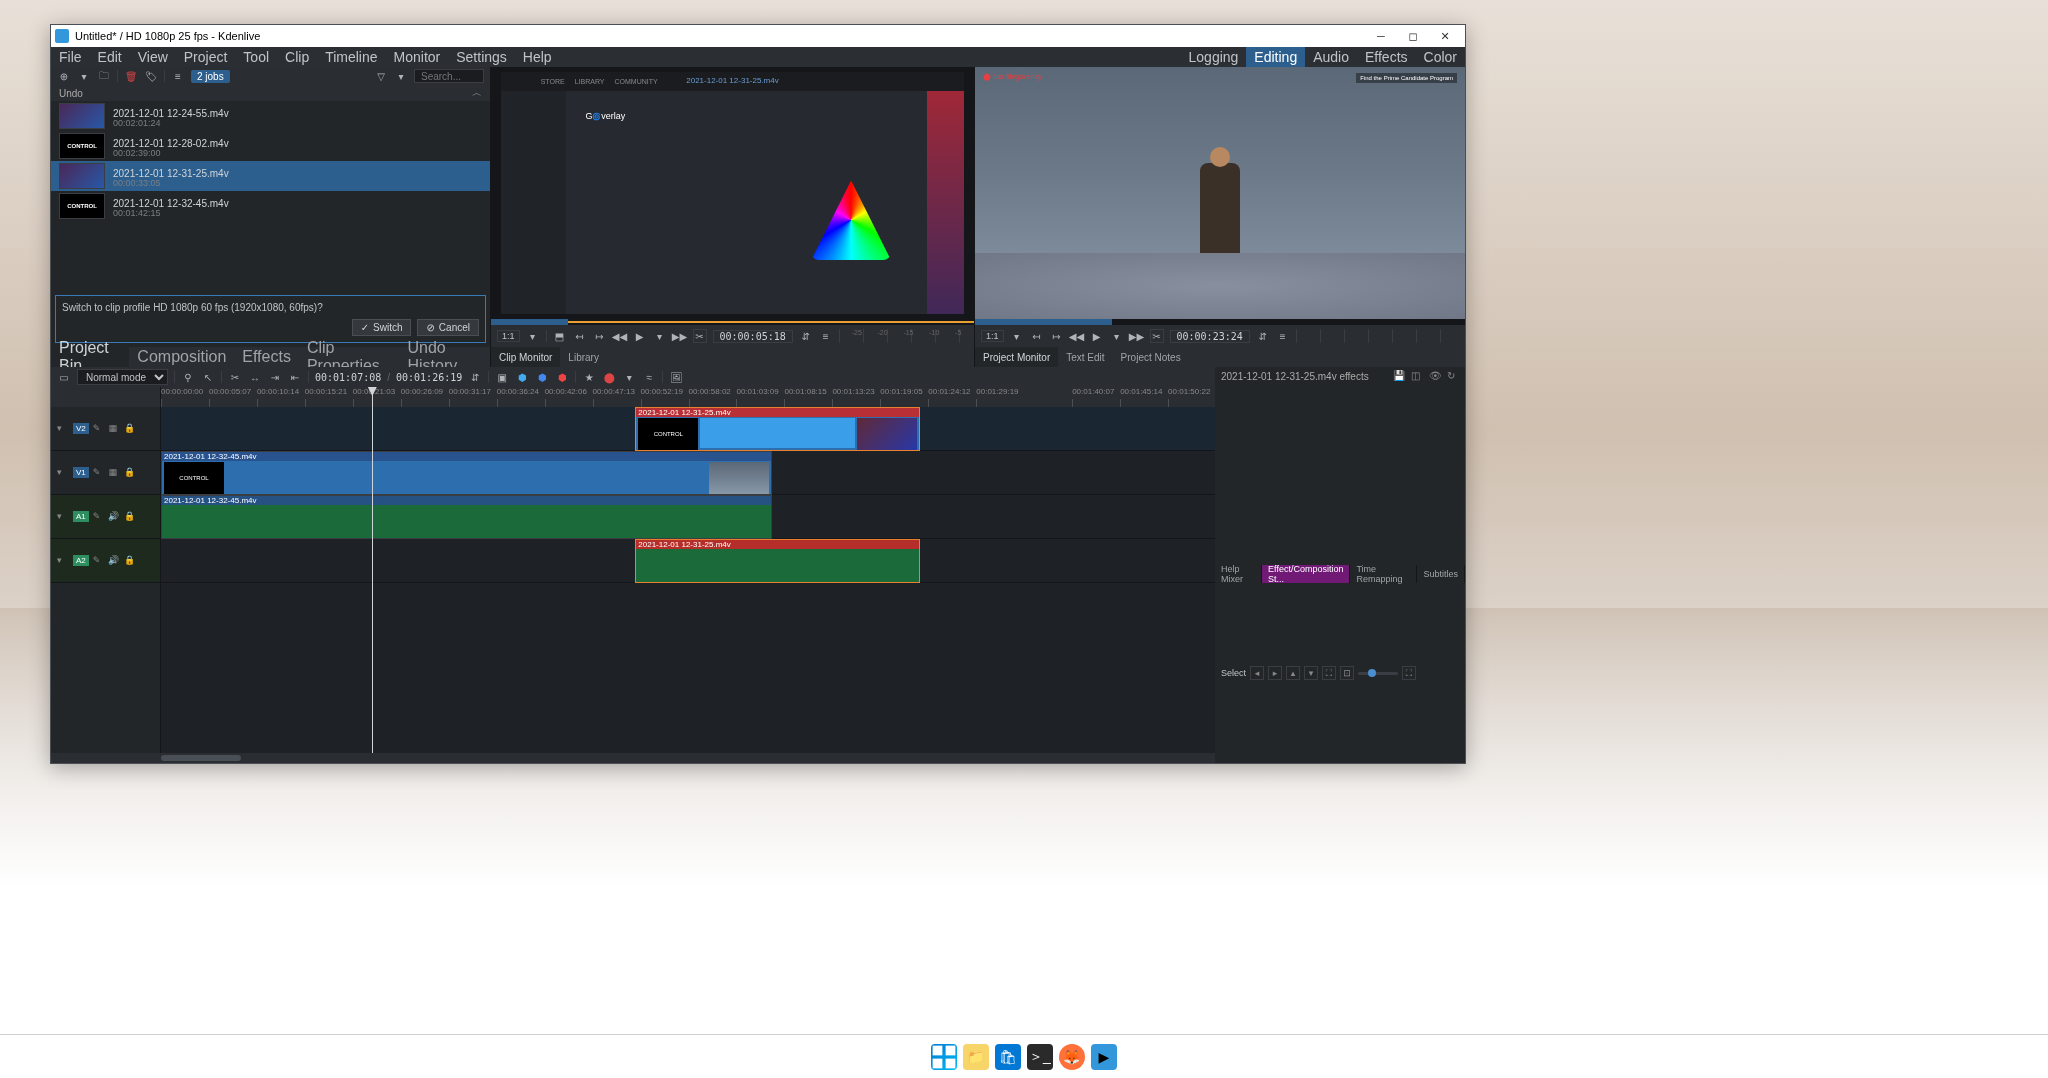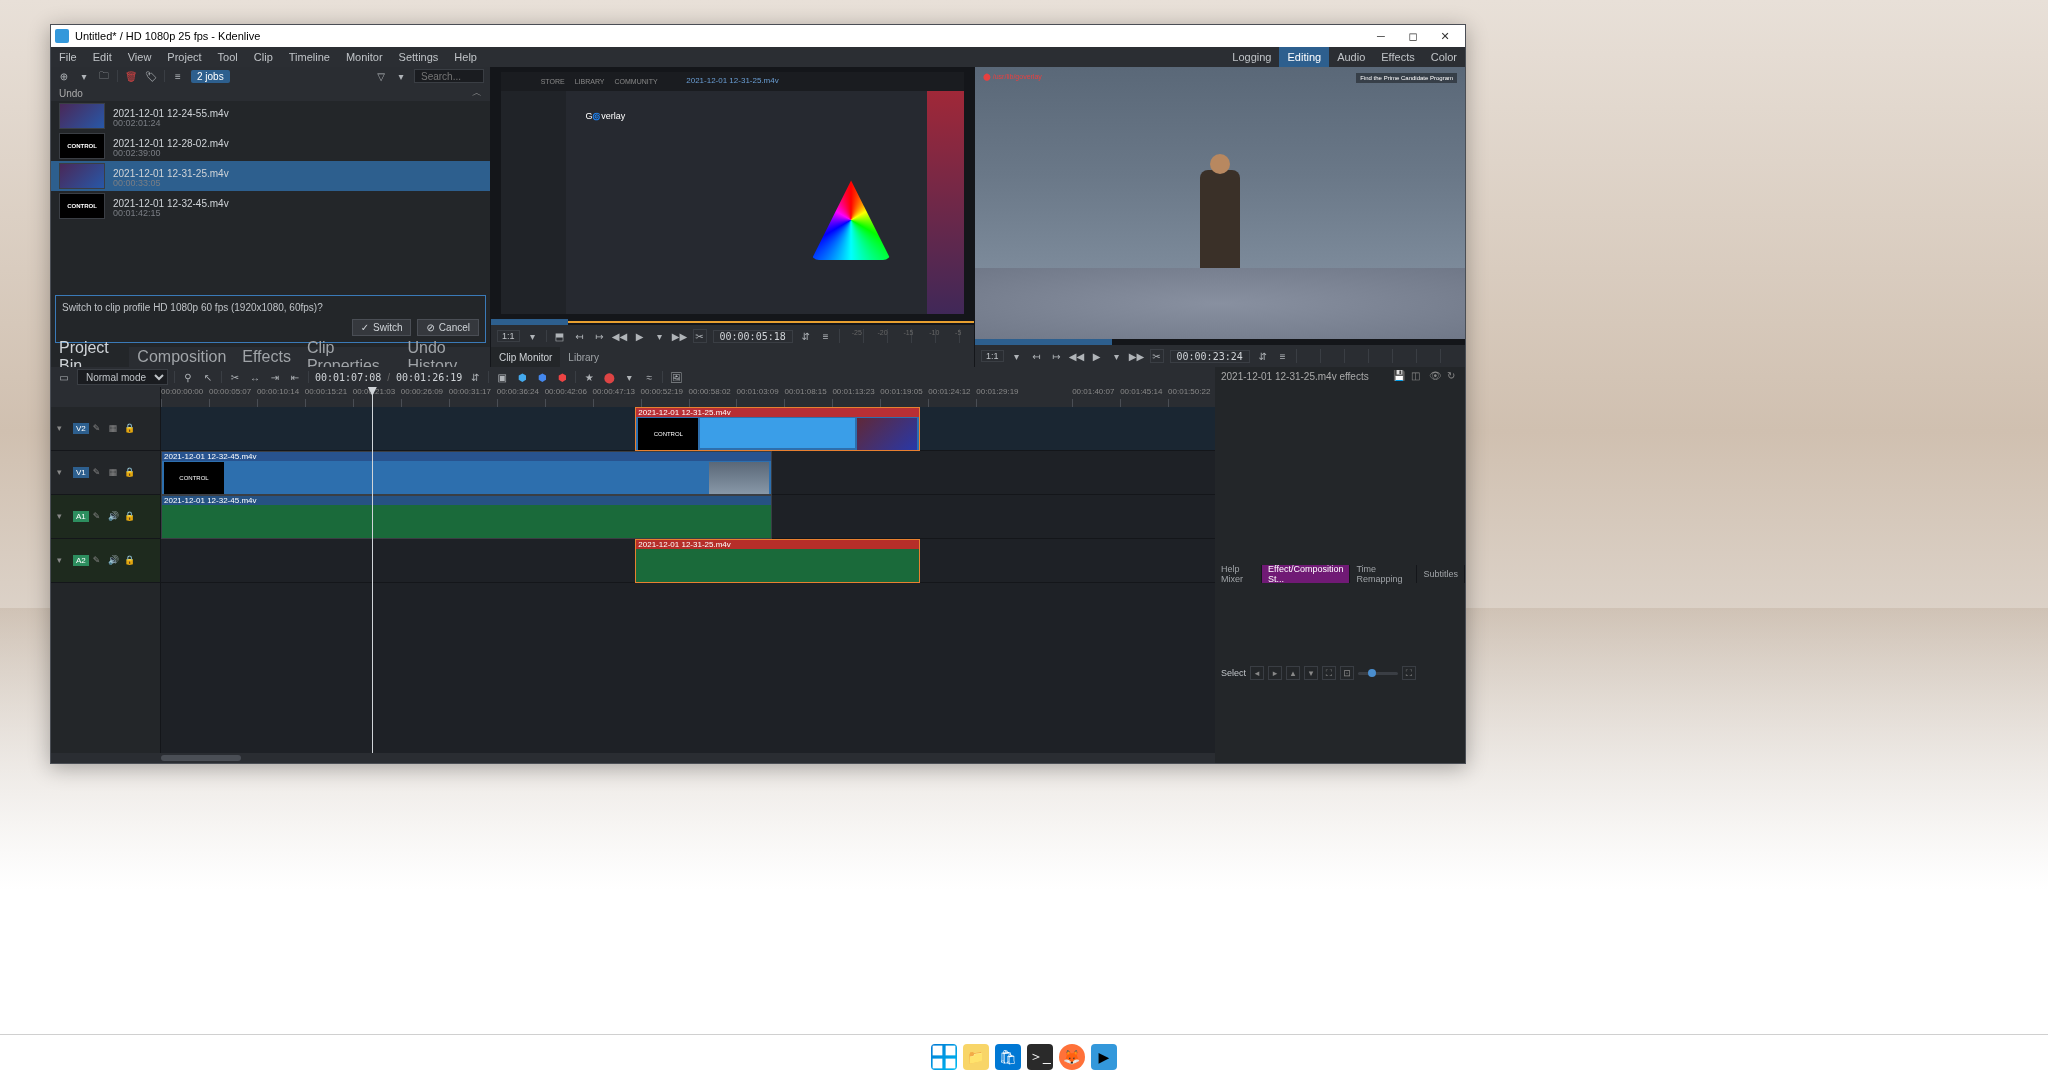--- a/index.html
+++ b/index.html
@@ -9,21 +9,21 @@
 
 .window { position:absolute; left:50px; top:24px; width:1416px; height:740px; background:#1e2126; border:1px solid #4a4e55; box-shadow:0 4px 20px rgba(0,0,0,.3); display:flex; flex-direction:column; font-size:11px; color:#c0c4c8; }
 
 
 .titlebar { height:22px; background:#ffffff; color:#000; display:flex; align-items:center; padding:0 4px; font-size:11px; }
 .titlebar .logo { width:14px; height:14px; background:#3398db; border-radius:2px; margin-right:6px; }
 .titlebar .spacer { flex:1; }
 .titlebar .wbtn { width:32px; height:18px; display:flex; align-items:center; justify-content:center; color:#333; }
 
 
-.menubar { height:20px; background:#2b2e33; display:flex; align-items:stretch; font-size:11px; }
+.menubar { height:20px; background:#2b2e33; display:flex; align-items:stretch; font-size:14px; }
 .menubar .mitem { padding:0 8px; display:flex; align-items:center; color:#c0c4c8; }
 .menubar .mspacer { flex:1; }
 .menubar .mtab { padding:0 8px; display:flex; align-items:center; color:#c0c4c8; }
 .menubar .mtab.active { background:#2d5f8e; color:#fff; }
 
 
 .top-row { height:300px; display:flex; }
 .bin-panel { width:440px; background:#232629; display:flex; flex-direction:column; border-right:1px solid #14161a; }
 .bin-toolbar { height:18px; display:flex; align-items:center; gap:6px; padding:0 6px; background:#2a2d32; font-size:10px; }
 .bin-toolbar .tbtn { width:14px; height:14px; display:flex; align-items:center; justify-content:center; color:#b0b4b8; }
@@ -319,20 +319,25 @@
             <span class="cbtn">◀◀</span>
             <span class="cbtn">▶</span>
             <span class="cbtn">▾</span>
             <span class="cbtn">▶▶</span>
             <span class="cbtn" style="border:1px solid #3a3e44">✂</span>
             <span class="tc">00:00:23:24</span>
             <span class="cbtn">⇵</span>
             <span class="cbtn">≡</span>
             <div class="ruler"></div>
           </div>
+          <div class="monitor-tabs">
+            <div class="tab active">Project Monitor</div>
+            <div class="tab">Text Edit</div>
+            <div class="tab">Project Notes</div>
+          </div>
         </div>
       </div>
     </div>
   </div>
 
   <div style="display:flex;flex:1">
     <div class="timeline">
       <div class="tl-toolbar">
         <span class="tbtn">▭</span>
         <select><option>Normal mode</option></select>

